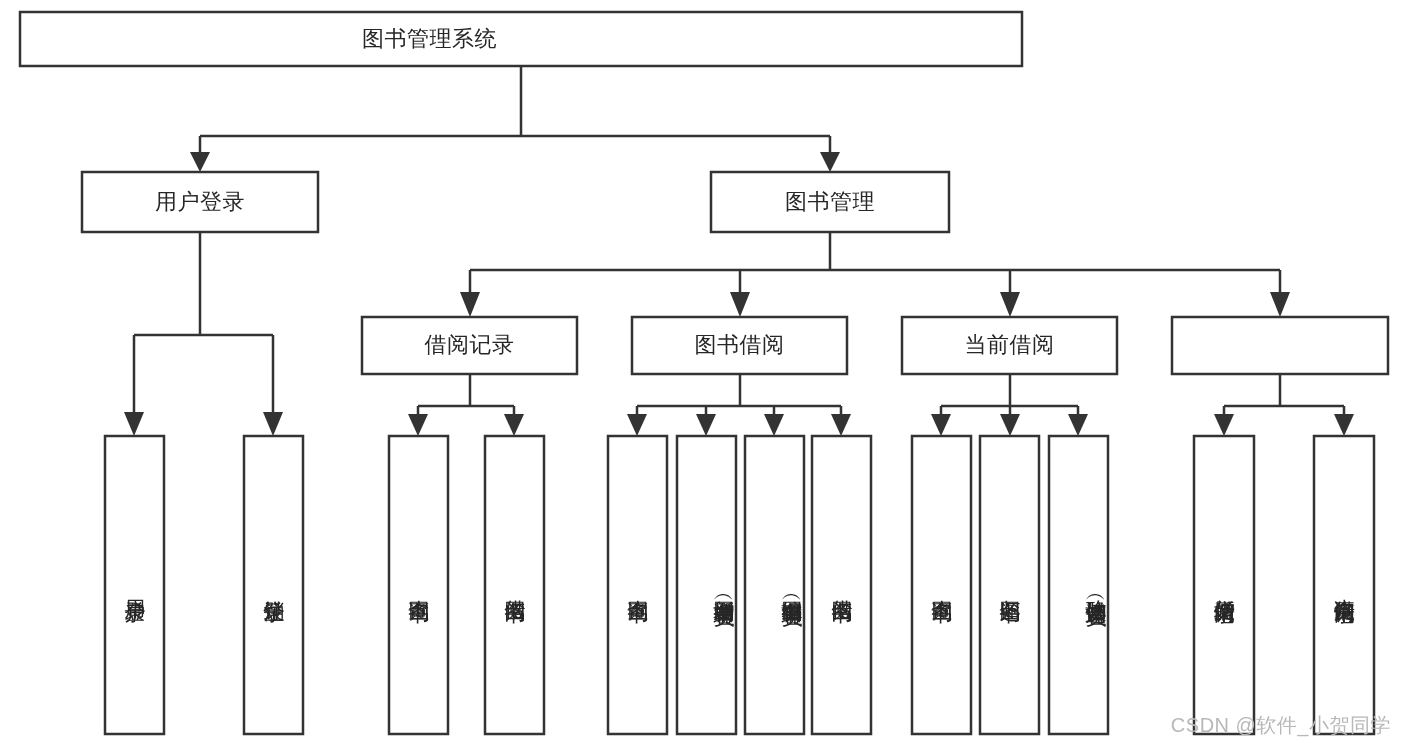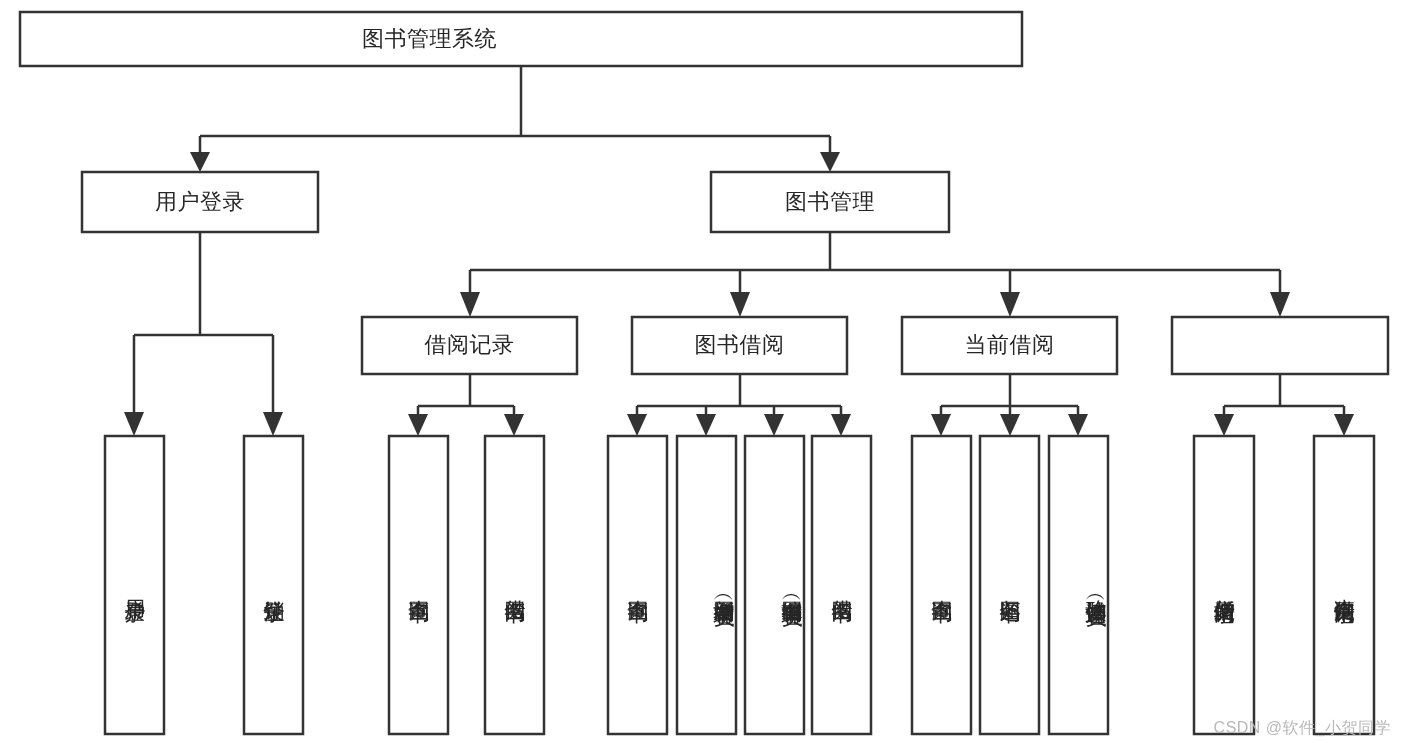--- a/index.html
+++ b/index.html
@@ -65,21 +65,21 @@
     box-sizing: border-box;
   }
   .node-label.vertical.centered {
     align-items: center;
     padding-top: 0;
   }
   .watermark {
     position: absolute;
     right: 14px;
     bottom: 8px;
-    font-size: 16px;
+    font-size: 20px;
     color: #b8b8b8;
     letter-spacing: 0.5px;
     font-family: "Liberation Sans", "DejaVu Sans", sans-serif;
     user-select: none;
   }
 </style>
 </head>
 <body>
 
 <div id="diagram-root">

